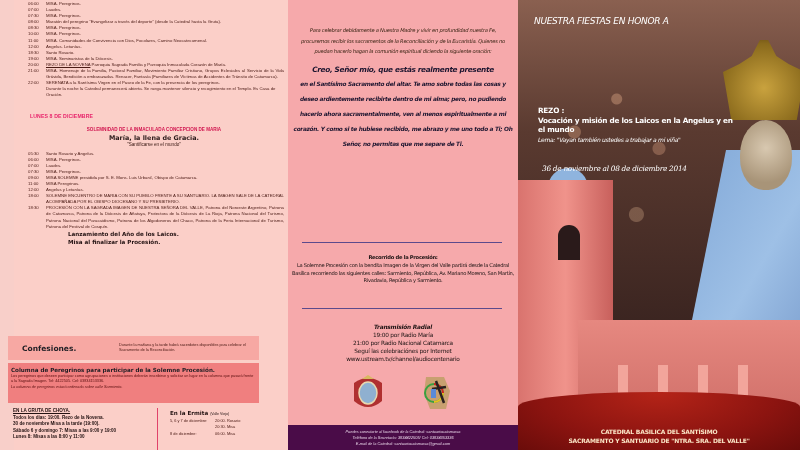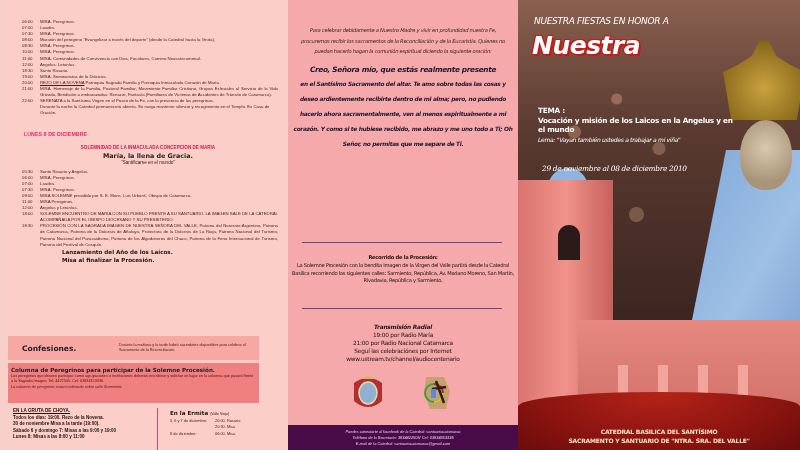--- a/index.html
+++ b/index.html
@@ -1,20 +1,20 @@
 <!DOCTYPE html>
 <html><head>
 <meta charset="utf-8">
 <style>
   * { box-sizing: border-box; margin: 0; padding: 0; }
   html, body { width: 800px; height: 450px; overflow: hidden; }
   body { font-family: "Liberation Sans", sans-serif; background: #f8cfc9; position: relative; }
 
   
-  #left { position: absolute; left: 8px; top: 0; width: 280px; height: 450px; background: #fbcfc8; padding: 19px 10px 0 10px; }
+  #left { position: absolute; left: 14px; top: 0; width: 280px; height: 450px; background: #fbcfc8; padding: 1px 10px 0 10px; }
   .sched { font-family: "Liberation Sans Narrow", "Liberation Sans", sans-serif; font-size: 4.3px; color: #4a1a14; line-height: 6.1px; }
   .row { display: flex; }
   .row .t { width: 22px; flex: none; padding-left: 4px; }
   .row .d { flex: 1; text-align: justify; }
   .u { text-decoration: underline; }
   .note { padding-left: 22px; }
   .day { color: #e8246b; font-weight: bold; font-size: 5.2px; margin: 14px 0 8px 6px; letter-spacing: 0.1px; }
   .sol1 { text-align: center; color: #d1164f; font-weight: bold; font-size: 4.6px; margin-bottom: 2px; }
   .sol2 { text-align: center; color: #2a1a1a; font-weight: bold; font-size: 6.4px; font-family: "DejaVu Sans", sans-serif; }
   .sol3 { text-align: center; font-size: 4.6px; color: #3a1a14; margin-bottom: 4px; }
@@ -217,21 +217,21 @@
     </div>
   <div class="r">
       <span>8 de diciembre:</span>
       <span>06:00. Misa</span>
     </div>
 </div>
 
 <div id="mid">
   <div class="intro">Para celebrar debidamente a Nuestra Madre y vivir en profundidad nuestra Fe, procuremos recibir los sacramentos de la Reconciliación y de la Eucaristía. Quienes no puedan hacerlo hagan la comunión espiritual diciendo la siguiente oración:</div>
   <div class="prayer">
-    <div class="lead">Creo, Señora mío, que estás realmente presente</div>
+    <div class="lead">Creo, Señor mío, que estás realmente presente</div>
     <div>en el Santísimo Sacramento del altar. Te amo sobre todas las cosas y deseo ardientemente recibirte dentro de mi alma; pero, no pudiendo hacerlo ahora sacramentalmente, ven al menos espiritualmente a mi corazón. Y como si te hubiese recibido, me abrazo y me uno todo a Ti; Oh Señor, no permitas que me separe de Ti.</div>
   </div>
   <div class="hr" style="top:242px"></div>
   <div class="recorr">
     <div class="h">Recorrido de la Procesión:</div>
     <div>La Solemne Procesión con la bendita Imagen de la Virgen del Valle partirá desde la Catedral Basílica recorriendo las siguientes calles: Sarmiento, República, Av. Mariano Moreno, San Martín, Rivadavia, República y Sarmiento.</div>
   </div>
   <div class="hr" style="top:308px"></div>
   <div class="radio">
     <div class="h">Transmisión Radial</div>
@@ -272,25 +272,24 @@
   <div class="facade">
     <div class="col" style="left:40px"></div>
     <div class="col" style="left:80px"></div>
     <div class="col" style="left:120px"></div>
     <div class="col" style="left:160px"></div>
   </div>
   <div class="title-band"></div>
 
   <div class="solemnes">NUESTRA FIESTAS EN HONOR A</div>
   <div class="ns">
-    <div>Nuestra</div>
   </div>
   <div class="tema">
-    <div>TEMA :</div>
+    <div>REZO :</div>
     <div>Vocación y misión de los Laicos en la Angelus y en el mundo</div>
   </div>
   <div class="lema">Lema: "Vayan  también ustedes  a trabajar a mi viña"</div>
-  <div class="fechas">29 de noviembre al 08 de diciembre 2010</div>
+  <div class="fechas">36 de noviembre al 08 de diciembre 2014</div>
   <div class="cat-name">
     <div>CATEDRAL BASILICA DEL SANTÍSIMO</div>
     <div>SACRAMENTO Y SANTUARIO DE "NTRA. SRA. DEL VALLE"</div>
   </div>
 </div>
 
 </body></html>

